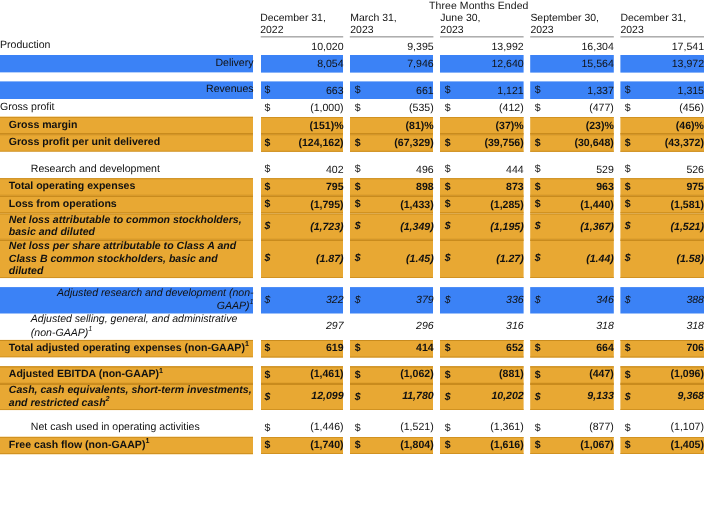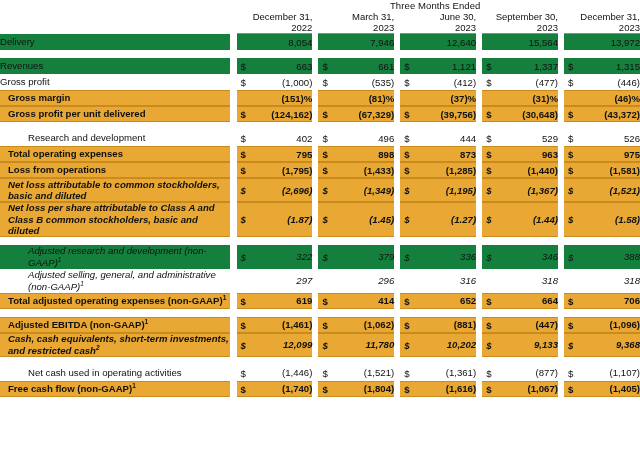--- a/index.html
+++ b/index.html
@@ -42,21 +42,21 @@
 
   
   .grp-title {
     text-align: center;
     font-size: 9.5px;
     color: #111;
     padding-bottom: 3px;
     letter-spacing: 0.1px;
   }
   .colhead {
-    text-align: right;
+    text-align: left;
     font-size: 9.5px;
     font-weight: bold;
     line-height: 11px;
     padding-bottom: 2px;
     white-space: pre-line;
   }
   .rule-cell {
     height: 1px;
     padding: 0;
   }
@@ -88,21 +88,21 @@
     position: absolute;
     left: 4px;
     top: 50%;
     transform: translateY(-50%);
   }
 
   tr.r { height: 16px; }
   tr.r.tall { height: 24px; font-style: italic; }
 
   
-  tr.peach td.fill { background: #15803d; }
+  tr.peach td.fill { background: #3b82f6; text-align: right; }
   tr.gold  td.fill { background: #e8a833; }
   tr.gold  .lbl, tr.gold td.val { font-weight: bold; }
   tr.gold  td.fill { box-shadow: inset 0 -1px 0 #c98b1d, inset 0 1px 0 #c98b1d; }
 
   tr.gapr td { height: 8px; background: #ffffff; }
 
   sup {
     font-size: 6.5px;
     vertical-align: super;
     line-height: 0;
@@ -167,20 +167,33 @@
           <td class="rule-cell">
             <div class="rule"></div>
           </td>
           <td></td>
           <td class="rule-cell">
             <div class="rule"></div>
           </td>
         </tr>
     </thead>
     <tbody id="tbody">
+        <tr class="r">
+          <td class="lbl fill">Production</td>
+          <td></td>
+          <td class="val fill"><span>10,020</span></td>
+          <td></td>
+          <td class="val fill"><span>9,395</span></td>
+          <td></td>
+          <td class="val fill"><span>13,992</span></td>
+          <td></td>
+          <td class="val fill"><span>16,304</span></td>
+          <td></td>
+          <td class="val fill"><span>17,541</span></td>
+        </tr>
         <tr class="r peach">
           <td class="lbl fill">Delivery</td>
           <td></td>
           <td class="val fill"><span>8,054</span></td>
           <td></td>
           <td class="val fill"><span>7,946</span></td>
           <td></td>
           <td class="val fill"><span>12,640</span></td>
           <td></td>
           <td class="val fill"><span>15,564</span></td>
@@ -207,32 +220,32 @@
           <td class="lbl fill">Gross profit</td>
           <td></td>
           <td class="val fill"><span class="cur">$</span><span>(1,000)</span></td>
           <td></td>
           <td class="val fill"><span class="cur">$</span><span>(535)</span></td>
           <td></td>
           <td class="val fill"><span class="cur">$</span><span>(412)</span></td>
           <td></td>
           <td class="val fill"><span class="cur">$</span><span>(477)</span></td>
           <td></td>
-          <td class="val fill"><span class="cur">$</span><span>(446)</span></td>
+          <td class="val fill"><span class="cur">$</span><span>(456)</span></td>
         </tr>
         <tr class="r gold">
           <td class="lbl fill head">Gross margin</td>
           <td></td>
           <td class="val fill"><span>(151)%</span></td>
           <td></td>
           <td class="val fill"><span>(81)%</span></td>
           <td></td>
           <td class="val fill"><span>(37)%</span></td>
           <td></td>
-          <td class="val fill"><span>(31)%</span></td>
+          <td class="val fill"><span>(23)%</span></td>
           <td></td>
           <td class="val fill"><span>(46)%</span></td>
         </tr>
         <tr class="r gold">
           <td class="lbl fill head">Gross profit per unit delivered</td>
           <td></td>
           <td class="val fill"><span class="cur">$</span><span>(124,162)</span></td>
           <td></td>
           <td class="val fill"><span class="cur">$</span><span>(67,329)</span></td>
           <td></td>
@@ -281,21 +294,21 @@
           <td class="val fill"><span class="cur">$</span><span>(1,285)</span></td>
           <td></td>
           <td class="val fill"><span class="cur">$</span><span>(1,440)</span></td>
           <td></td>
           <td class="val fill"><span class="cur">$</span><span>(1,581)</span></td>
         </tr>
         <tr class="r tall gold">
           <td class="lbl fill head">Net loss attributable to common stockholders,
 basic and diluted</td>
           <td></td>
-          <td class="val fill"><span class="cur">$</span><span>(2,696)</span></td>
+          <td class="val fill"><span class="cur">$</span><span>(1,723)</span></td>
           <td></td>
           <td class="val fill"><span class="cur">$</span><span>(1,349)</span></td>
           <td></td>
           <td class="val fill"><span class="cur">$</span><span>(1,195)</span></td>
           <td></td>
           <td class="val fill"><span class="cur">$</span><span>(1,367)</span></td>
           <td></td>
           <td class="val fill"><span class="cur">$</span><span>(1,521)</span></td>
         </tr>
         <tr class="r tall gold">

